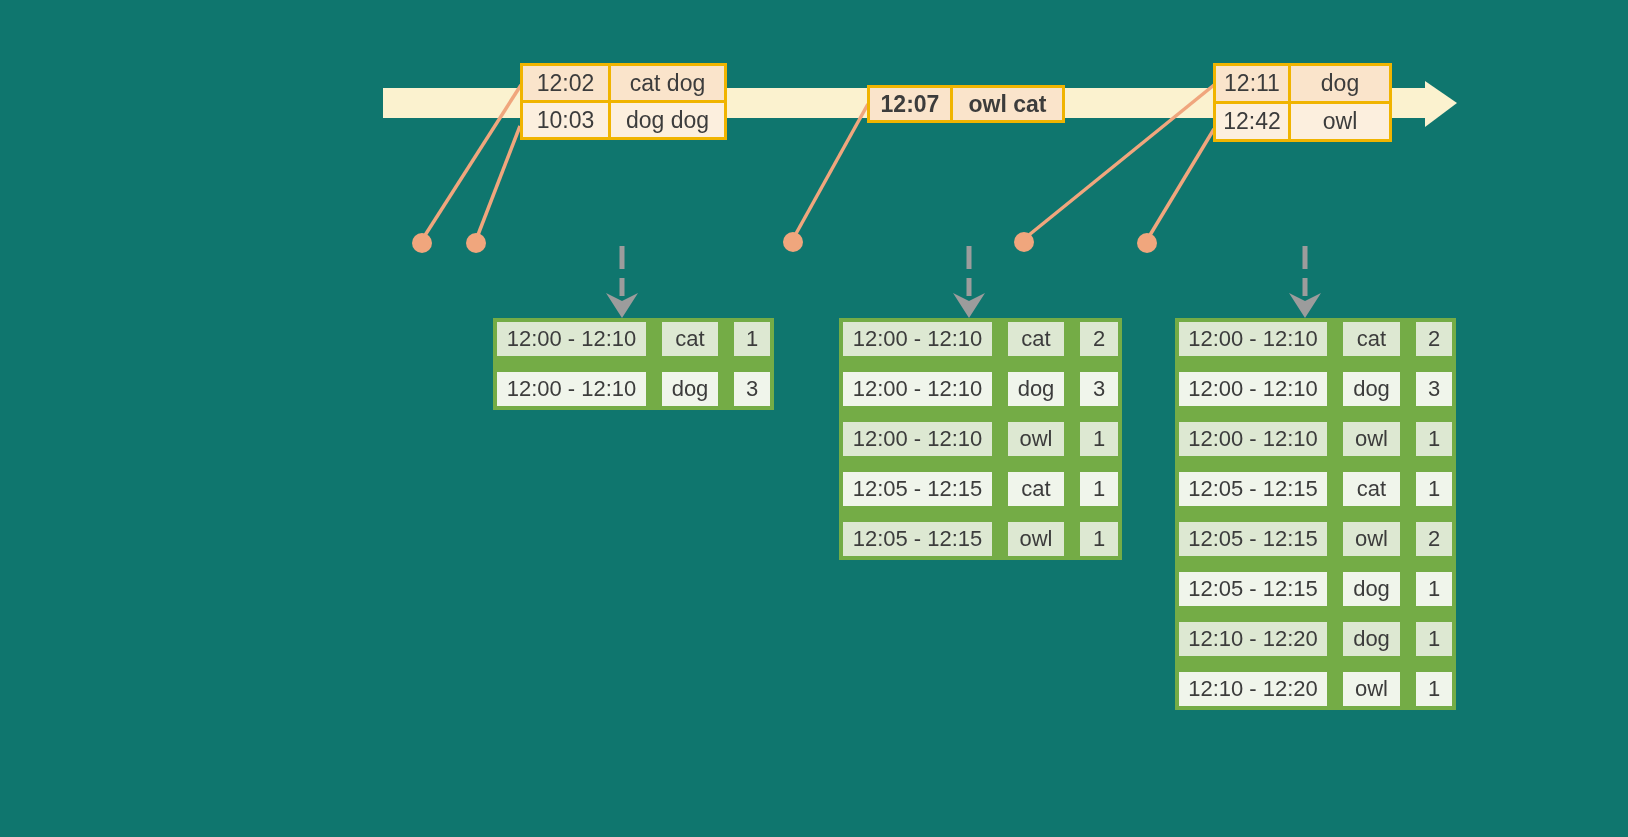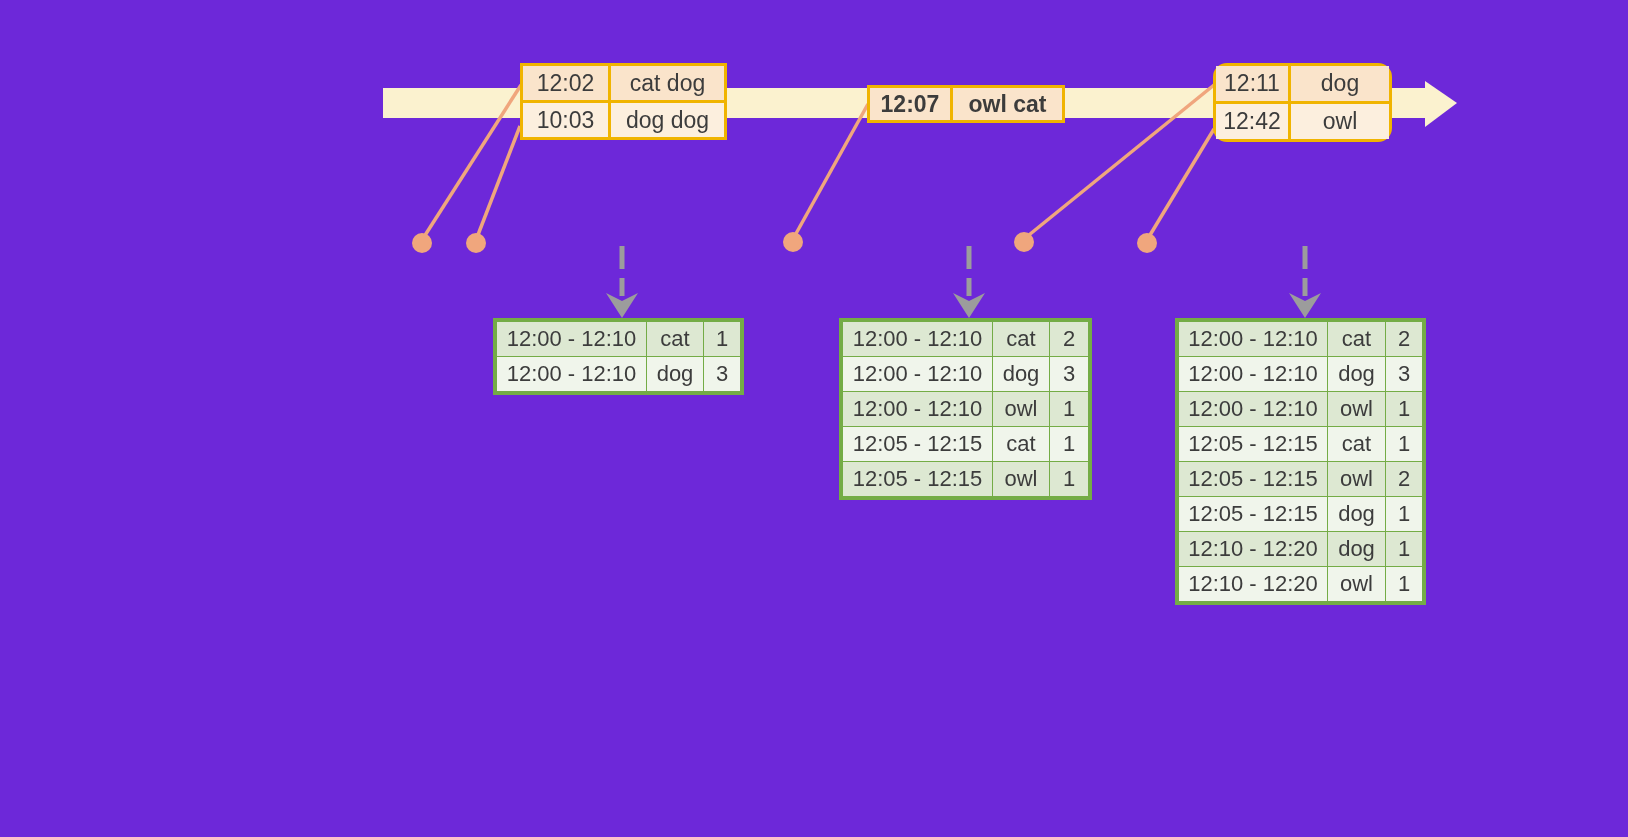--- a/index.html
+++ b/index.html
@@ -1,32 +1,32 @@
 <!DOCTYPE html>
 <html><head>
 <meta charset="utf-8">
 <style>
   html,body{margin:0;padding:0;background:#000;}
   #canvas{
-    position:relative;width:1628px;height:837px;background:#6d28d9;overflow:hidden;
+    position:relative;width:1628px;height:837px;background:#0f766e;overflow:hidden;
     font-family:"Liberation Sans", sans-serif;color:#3c3c3c;
   }
   #gfx{position:absolute;left:0;top:0;}
 
   
   .etable{position:absolute;display:grid;gap:3px;background:#f0b400;border:3px solid #f0b400;}
   #et1{left:520px;top:63px;grid-template-columns:85px 113px;grid-auto-rows:34px;}
   #et2{left:867px;top:85px;grid-template-columns:80px 109px;grid-auto-rows:32px;font-weight:bold;}
-  #et3{left:1213px;top:63px;grid-template-columns:72px 98px;grid-auto-rows:35px;border-radius:14px;}
+  #et3{left:1213px;top:63px;grid-template-columns:72px 98px;grid-auto-rows:35px;}
   .ecell{display:flex;align-items:center;justify-content:center;font-size:23px;}
   .peach{background:#fae4cb;}
   .cream{background:#fcefde;}
 
   
-  .gtable{position:absolute;display:grid;gap:1px;background:#74ac46;border:4px solid #74ac46;}
+  .gtable{position:absolute;display:grid;gap:16px;background:#74ac46;border:4px solid #74ac46;}
   #gt1{left:493px;top:318px;grid-template-columns:149px 56px 36px;grid-auto-rows:34px;}
   #gt2{left:839px;top:318px;grid-template-columns:149px 56px 38px;grid-auto-rows:34px;}
   #gt3{left:1175px;top:318px;grid-template-columns:148px 57px 36px;grid-auto-rows:34px;}
   .gcell{display:flex;align-items:center;justify-content:center;font-size:22px;}
   .dark{background:#dde8d2;}
   .light{background:#f0f5eb;}
 </style>
 </head>
 <body>
 

